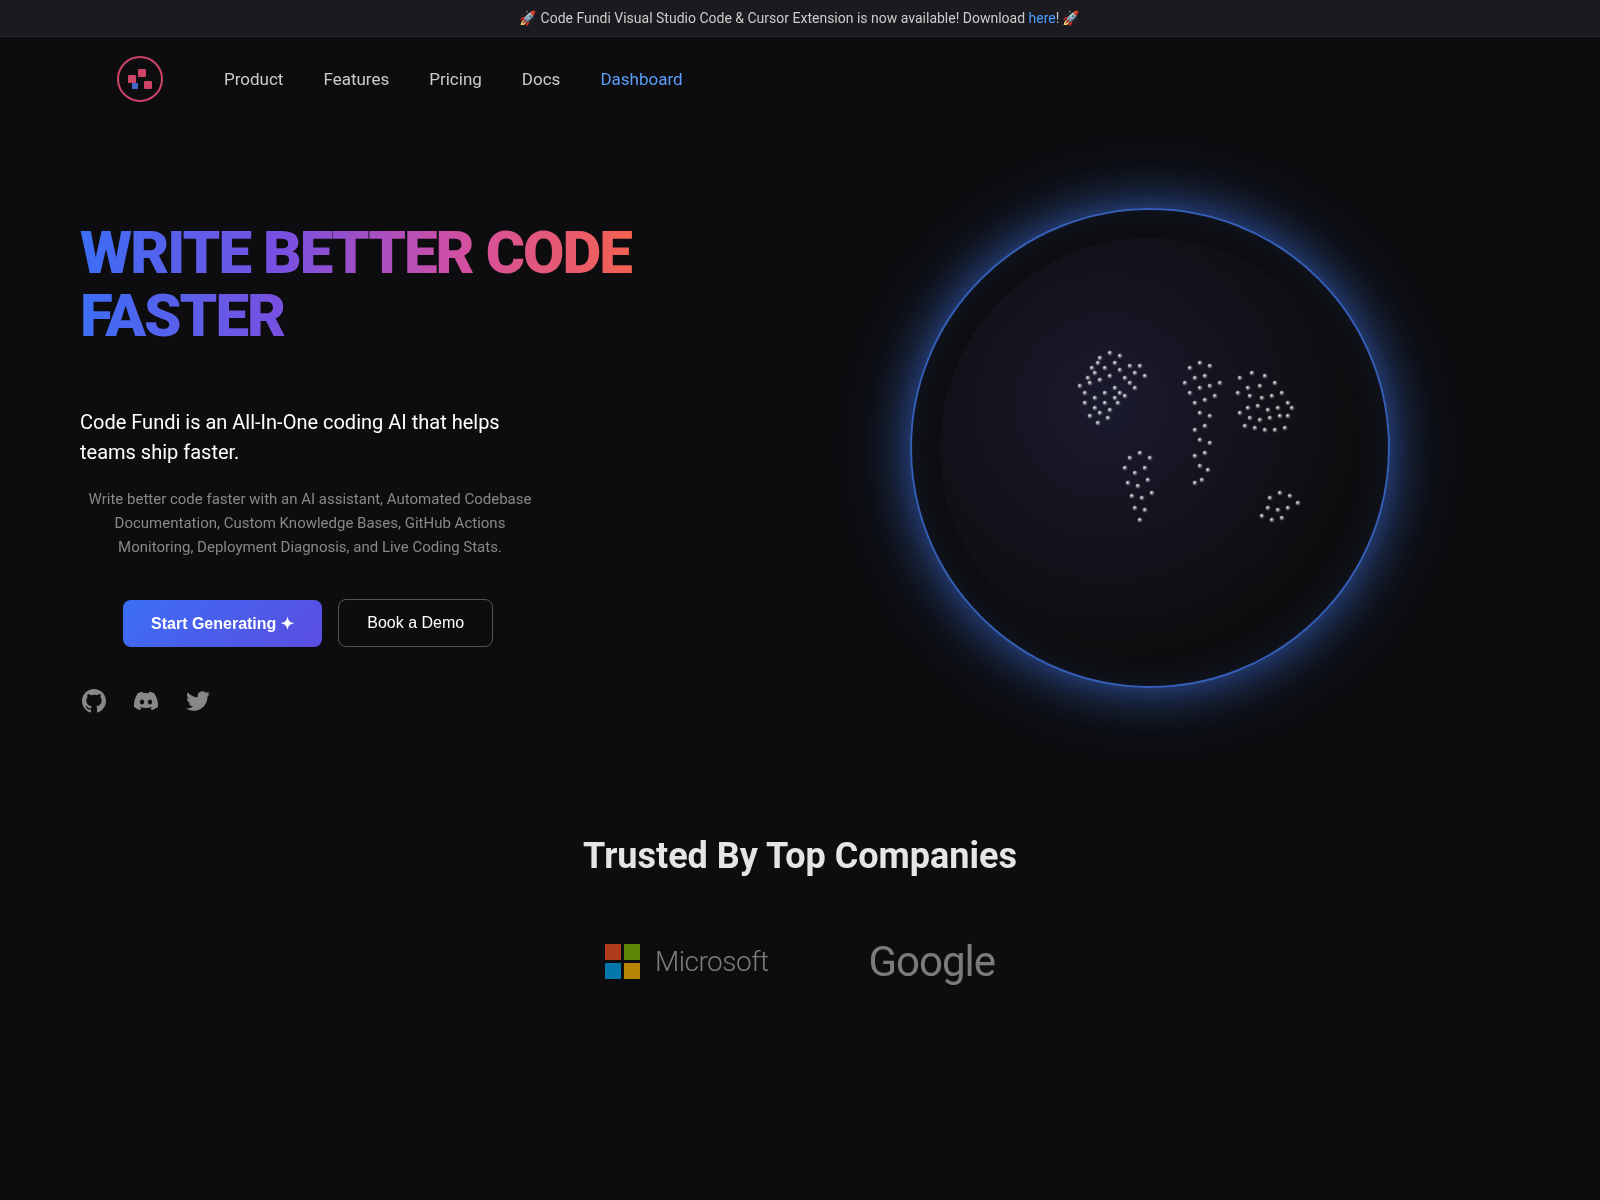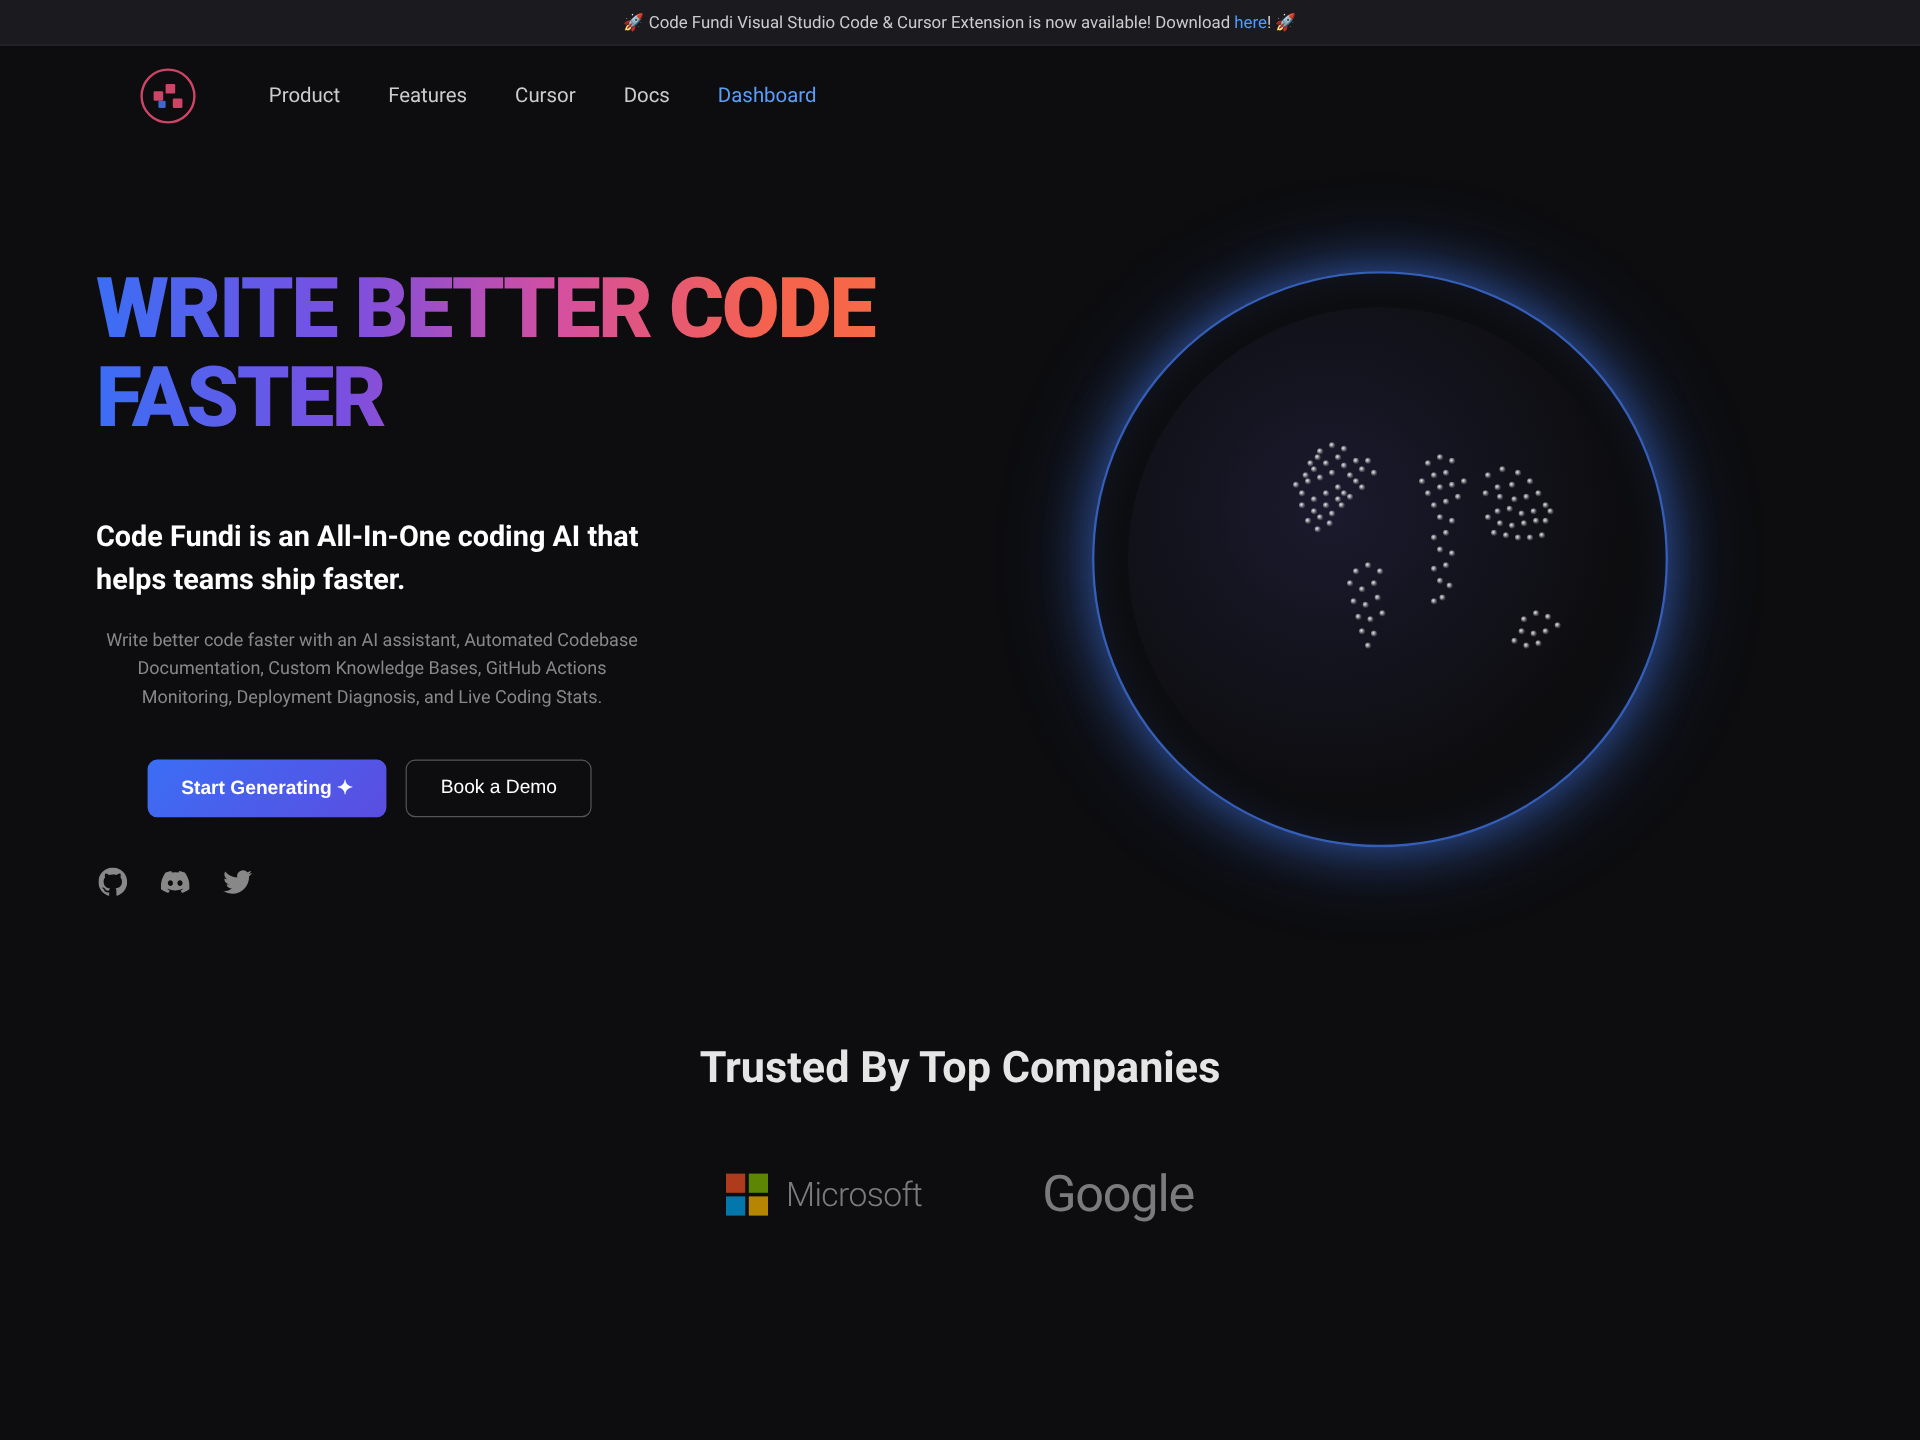--- a/index.html
+++ b/index.html
@@ -78,35 +78,35 @@
     .hero-left {
       flex: 1;
       display: flex;
       flex-direction: column;
       justify-content: flex-start;
       padding-top: 40px;
       max-width: 700px;
     }
 
     .hero-title {
-      font-size: 70px;
+      font-size: 60px;
       font-weight: 900;
       line-height: 1.05;
       letter-spacing: -2px;
       margin-bottom: 60px;
       background: linear-gradient(90deg, #3b6ef5 0%, #7b4fe0 30%, #d44fa0 55%, #f5624d 80%, #f56e42 100%);
       -webkit-background-clip: text;
       -webkit-text-fill-color: transparent;
       background-clip: text;
       text-transform: uppercase;
     }
 
     .hero-description-main {
-      font-size: 24px;
-      font-weight: 700;
+      font-size: 20px;
+      font-weight: 400;
       color: #ffffff;
       line-height: 1.5;
       margin-bottom: 20px;
       max-width: 480px;
     }
 
     .hero-description-sub {
       font-size: 15px;
       color: #888888;
       line-height: 1.6;
@@ -301,21 +301,21 @@
   </div>
 
   <ul class="nav-links">
     <li>
       <a href="#">Product</a>
     </li>
     <li>
       <a href="#">Features</a>
     </li>
     <li>
-      <a href="#">Cursor</a>
+      <a href="#">Pricing</a>
     </li>
     <li>
       <a href="#">Docs</a>
     </li>
     <li>
       <a href="#" class="active">Dashboard</a>
     </li>
   </ul>
 </nav>
 

